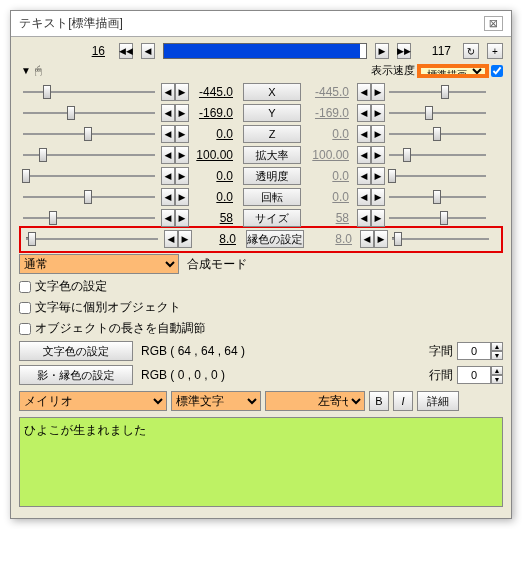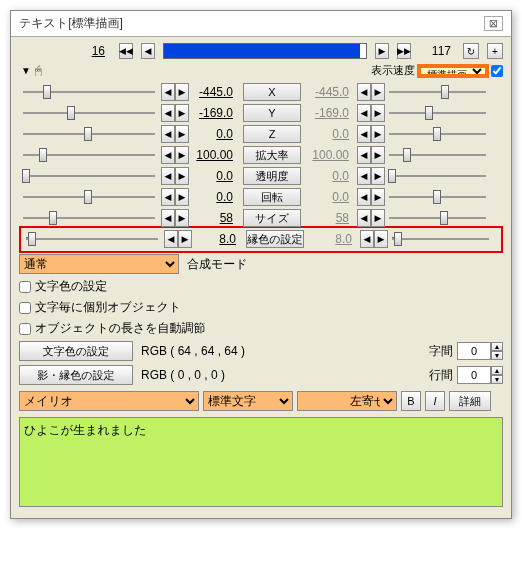--- a/index.html
+++ b/index.html
@@ -43,21 +43,21 @@
 .settings-row { display:flex; align-items:center; gap:8px; margin-top:4px; }
 .settings-btn { width:114px; height:20px; background:linear-gradient(#fff,#ddd); border:1px solid #888; font-size:11px; cursor:pointer; }
 .rgb-txt { font-size:12px; }
 .spacing { margin-left:auto; display:flex; align-items:center; gap:4px; }
 .spin-box { display:flex; align-items:center; }
 .spin-box input { width:34px; height:18px; border:1px solid #888; text-align:center; font-size:11px; }
 .spin-arrows { display:flex; flex-direction:column; }
 .spin-arrows .btn-sp { width:12px; height:9px; border:1px solid #888; background:linear-gradient(#fff,#ddd); font-size:7px; line-height:1; display:flex; align-items:center; justify-content:center; cursor:pointer; }
 
 .font-row { display:flex; align-items:center; gap:4px; margin-top:6px; }
-.font-row .combo.font { width:180px; }
+.font-row .combo.font { width:148px; }
 .font-row .combo.mid { width:90px; }
 .font-row .combo.align { width:100px;padding-left:48px; }
 .fmt-btn { width:20px; height:20px; background:linear-gradient(#fff,#ddd); border:1px solid #888; font-size:11px; cursor:pointer; }
 .detail-btn { width:42px; height:20px; background:linear-gradient(#fff,#ddd); border:1px solid #888; font-size:11px; cursor:pointer; }
 
 .textarea { width:100%; height:90px; margin-top:6px; border:1px solid #888; background:#bef264; padding:4px; font-size:12px; resize:none; font-family:"Meiryo",sans-serif; }
 </style>
 </head>
 <body>
 

